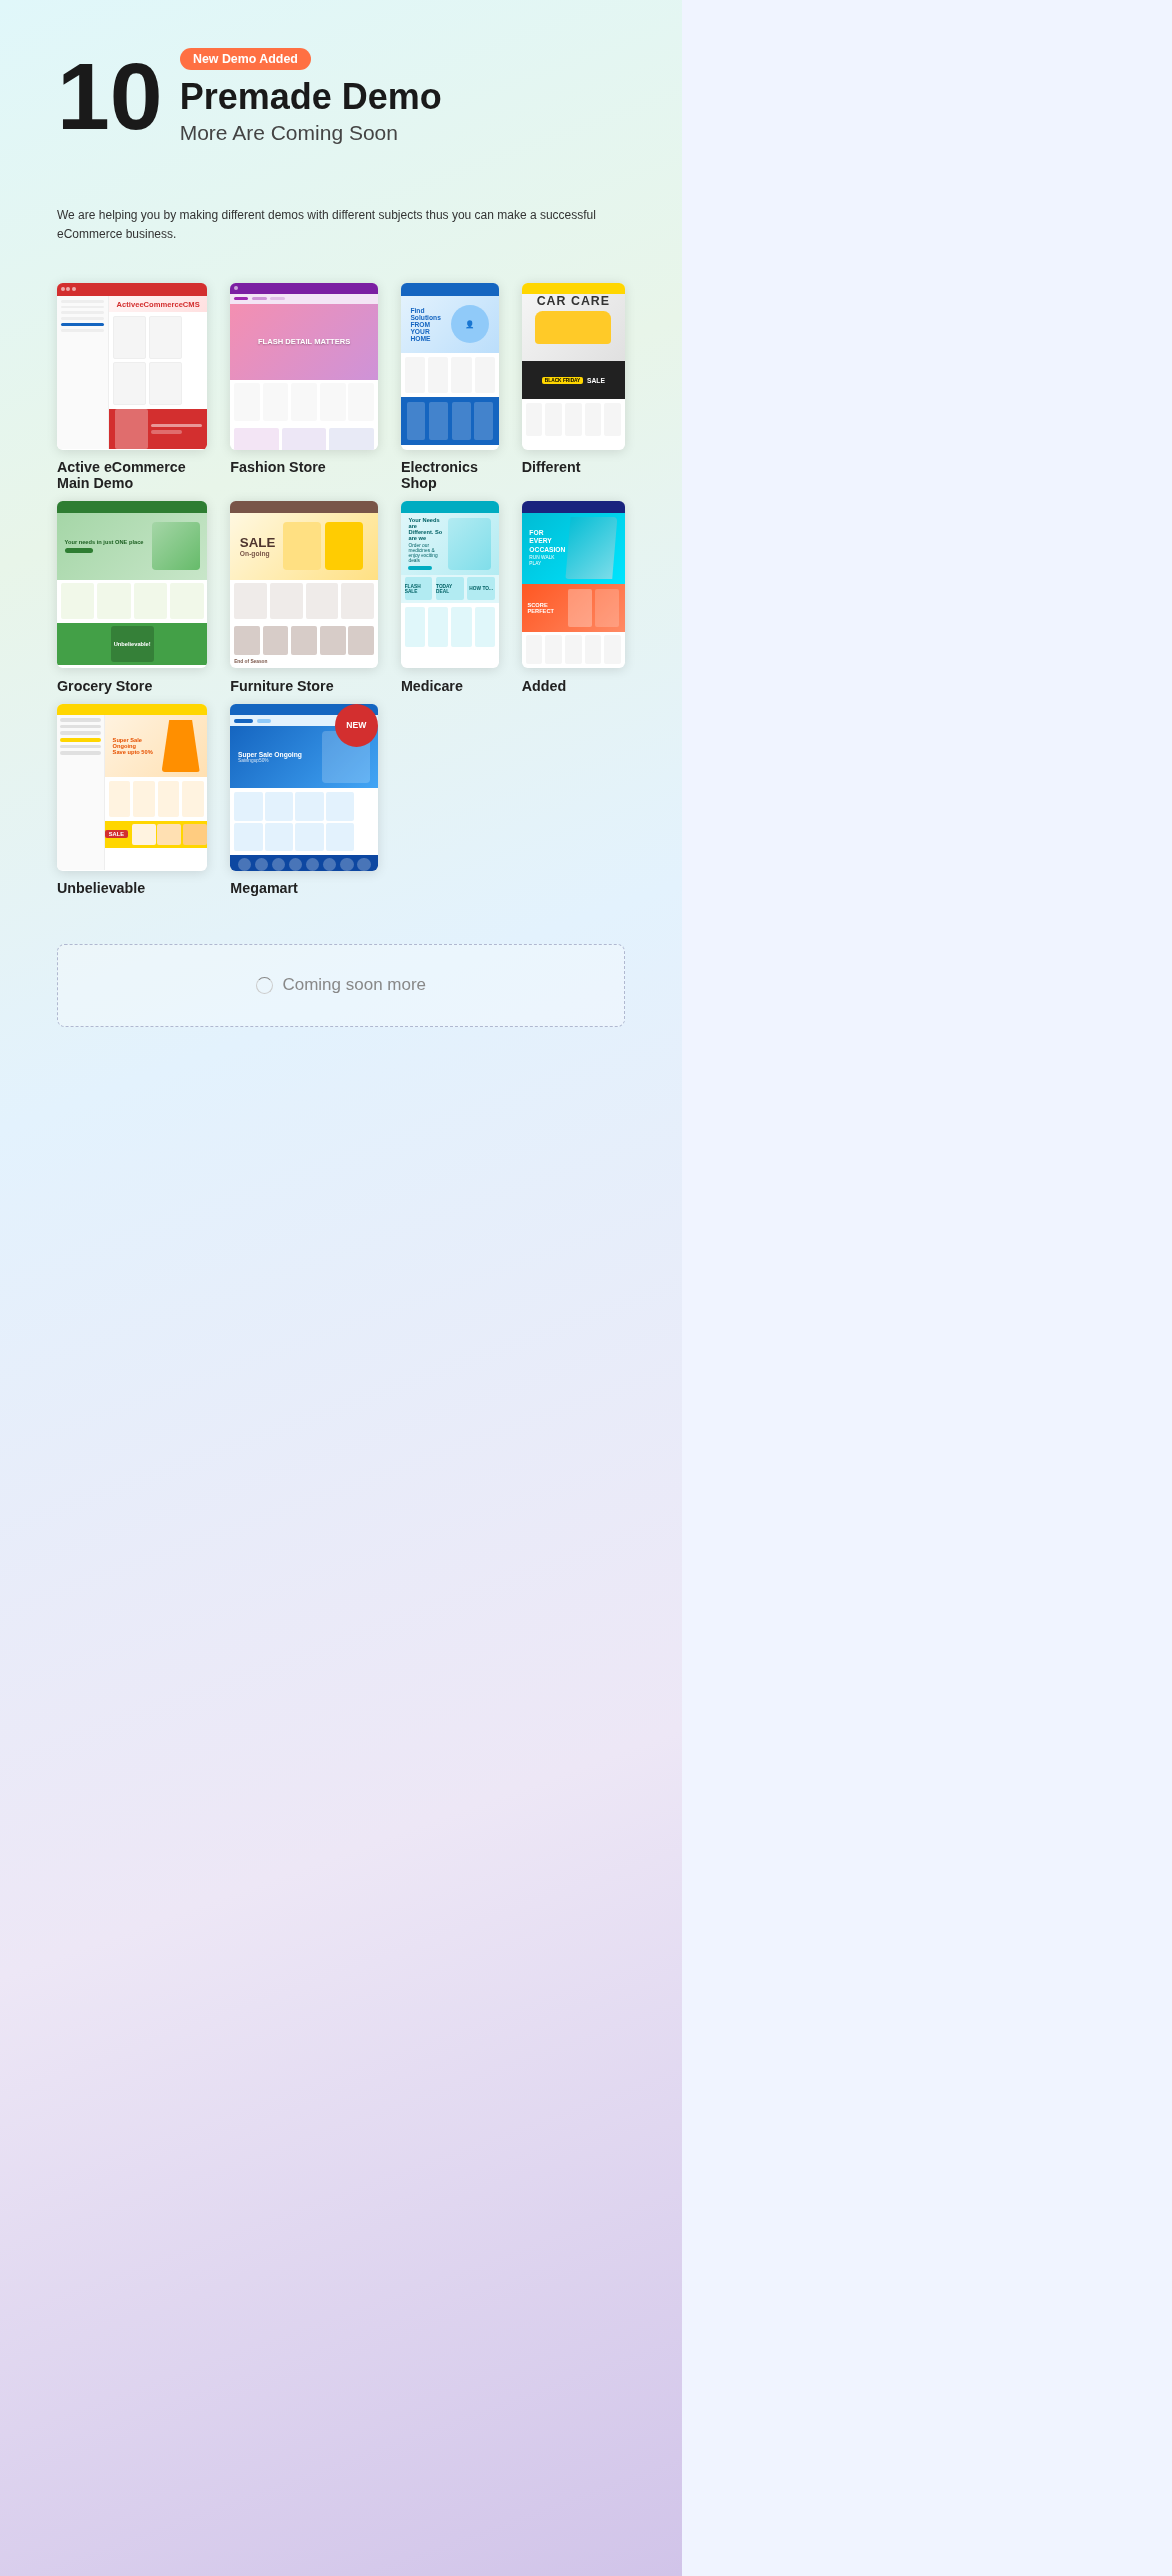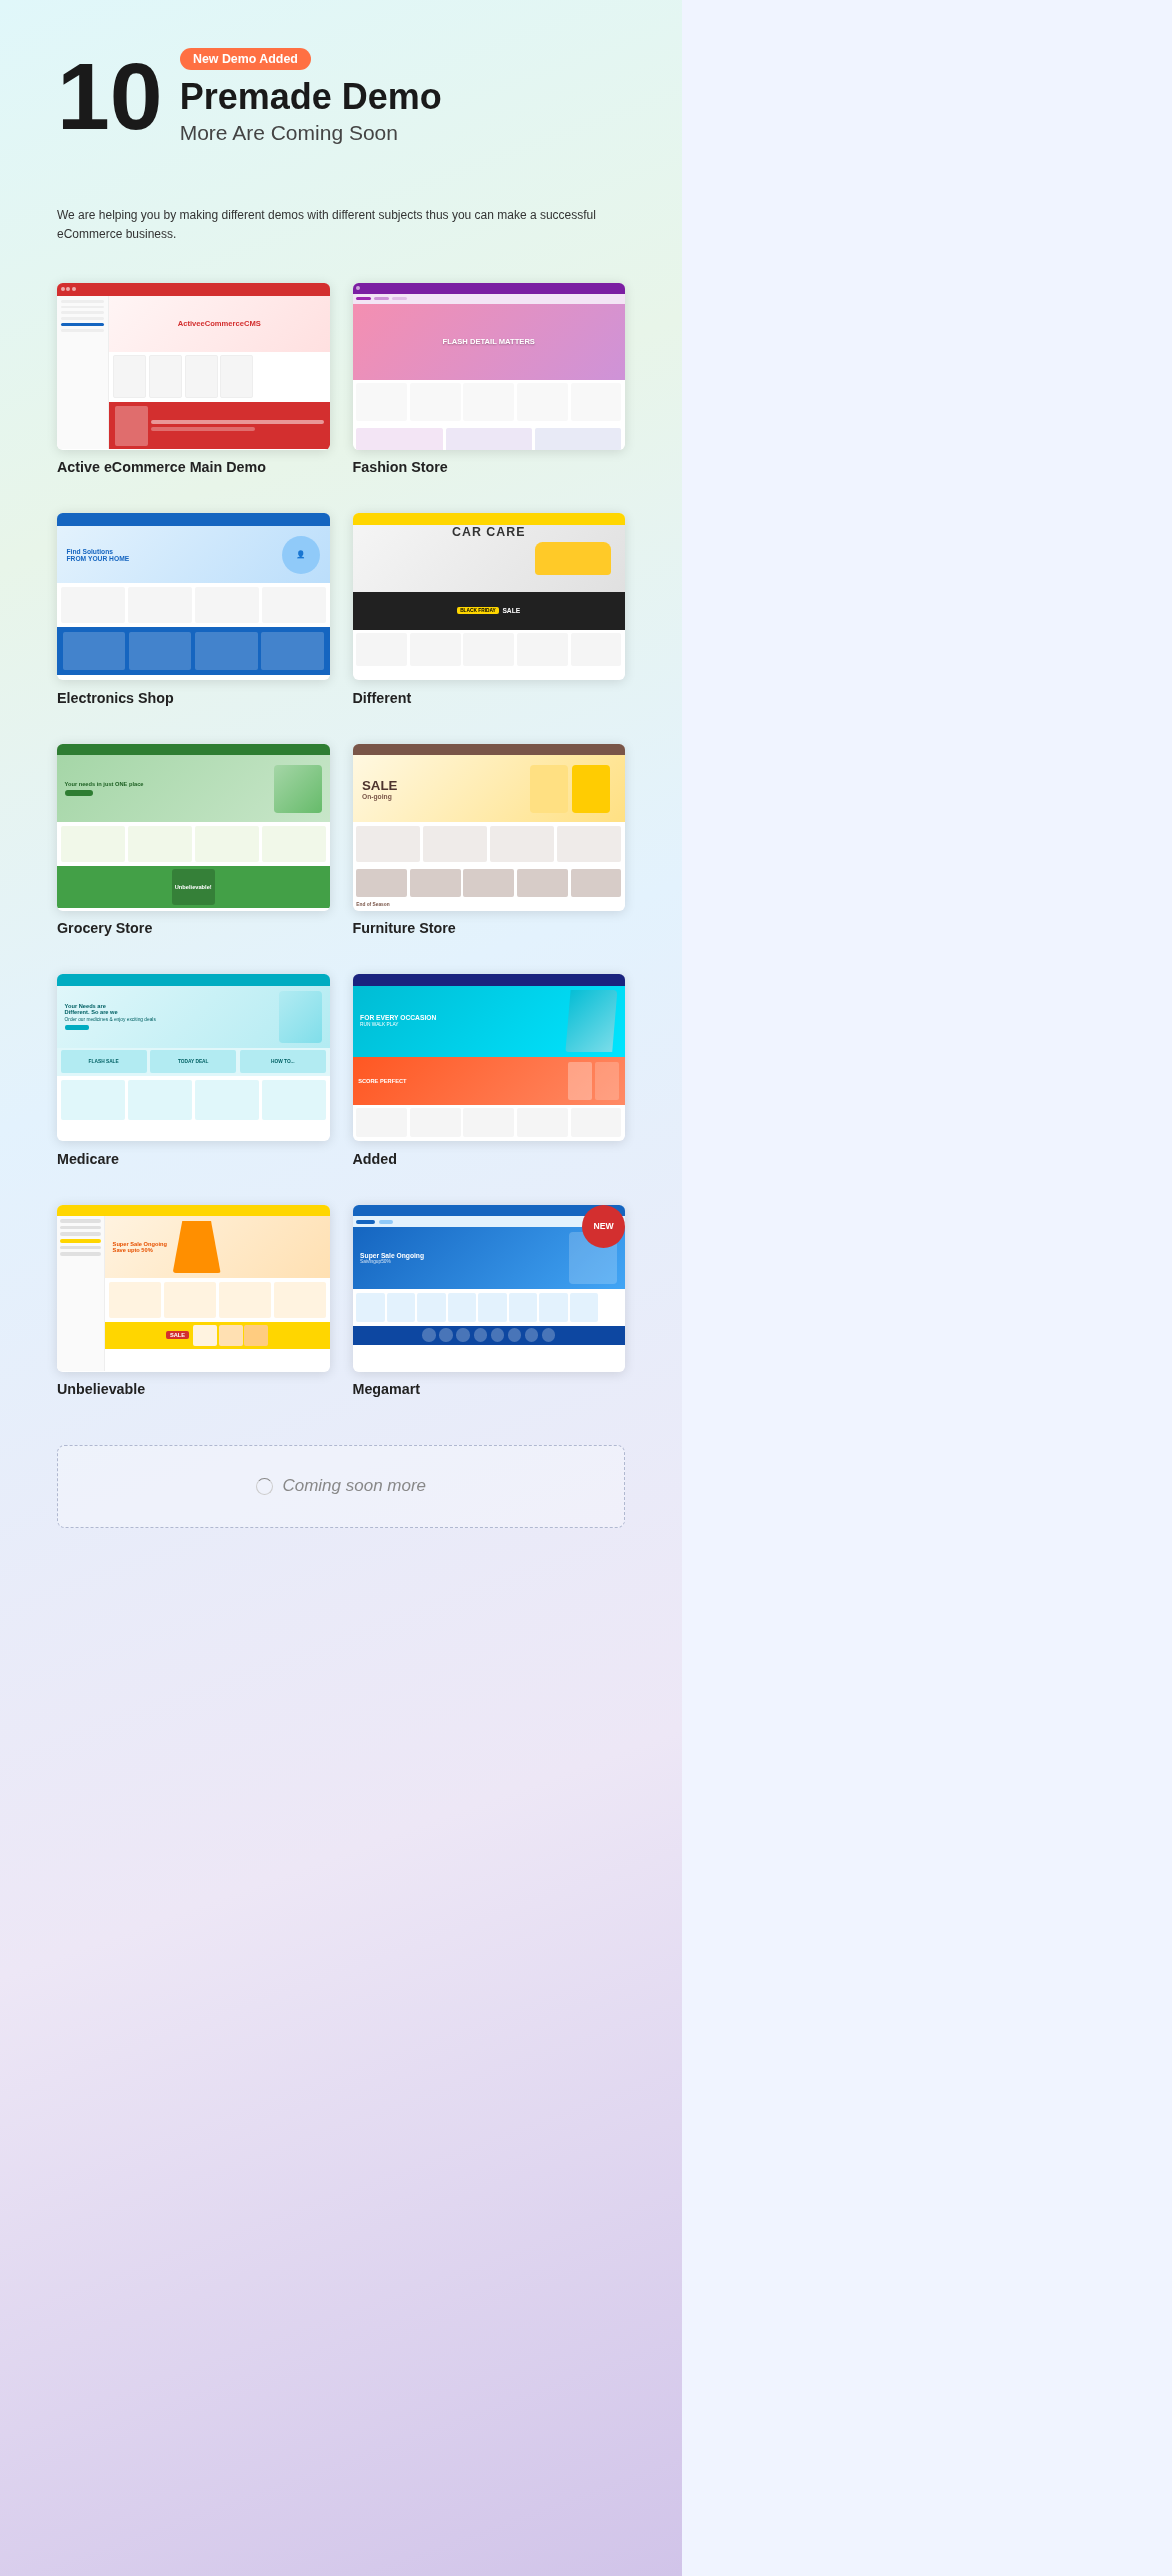--- a/index.html
+++ b/index.html
@@ -63,22 +63,22 @@
     .hero-desc {
       padding: 19px 57px 9.5px 57px;
       font-size: 12px;
       color: #333;
       line-height: 1.6;
     }
 
     
     .demo-grid {
       display: grid;
-      grid-template-columns: 1fr 1fr;
-      gap: 38px 23px;
+      grid-template-columns: 1fr 1fr 1fr 1fr;
+      gap: 10px 23px;
       padding: 28.6px 57px;
     }
 
     .demo-item {
       display: flex;
       flex-direction: column;
     }
 
     .demo-thumb {
       width: 100%;
@@ -101,21 +101,20 @@
     .coming-soon-box {
       margin: 19px 57px;
       border: 1.9px dashed #b0b8d0;
       border-radius: 7.6px;
       padding: 30.5px;
       display: flex;
       align-items: center;
       justify-content: center;
       gap: 9.5px;
       background: rgba(255,255,255,0.3);
-      font-style: italic;
     }
     .coming-soon-text {
       font-size: 17px;
       color: #888;
       font-weight: 400;
     }
 
     
     
     .thumb-active {

